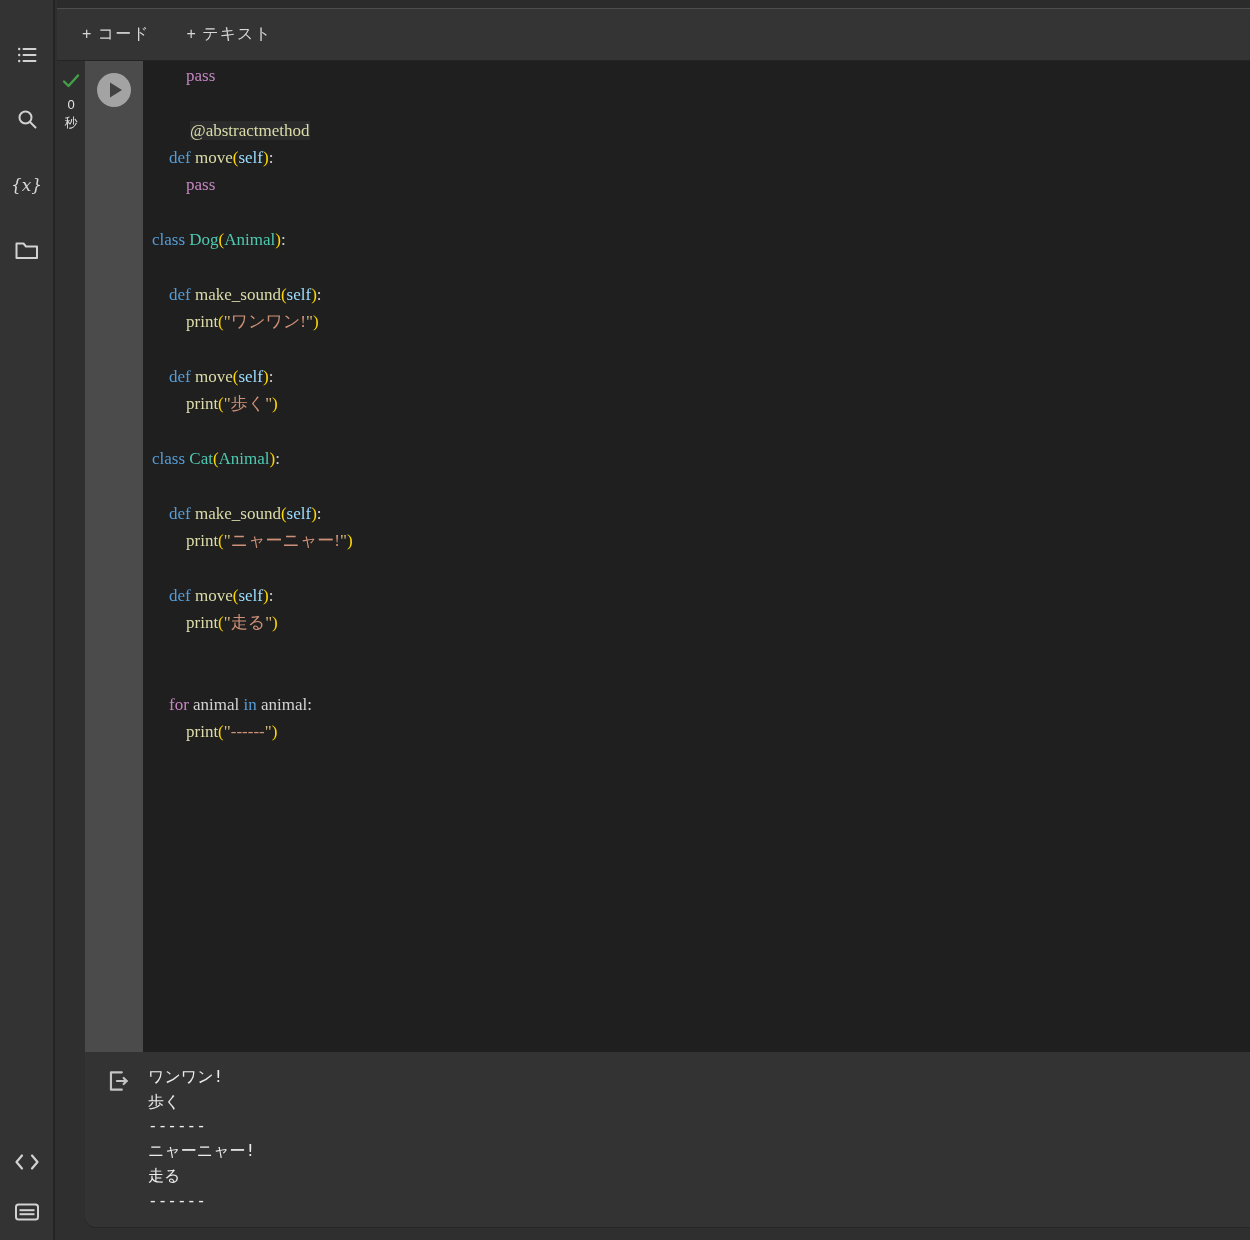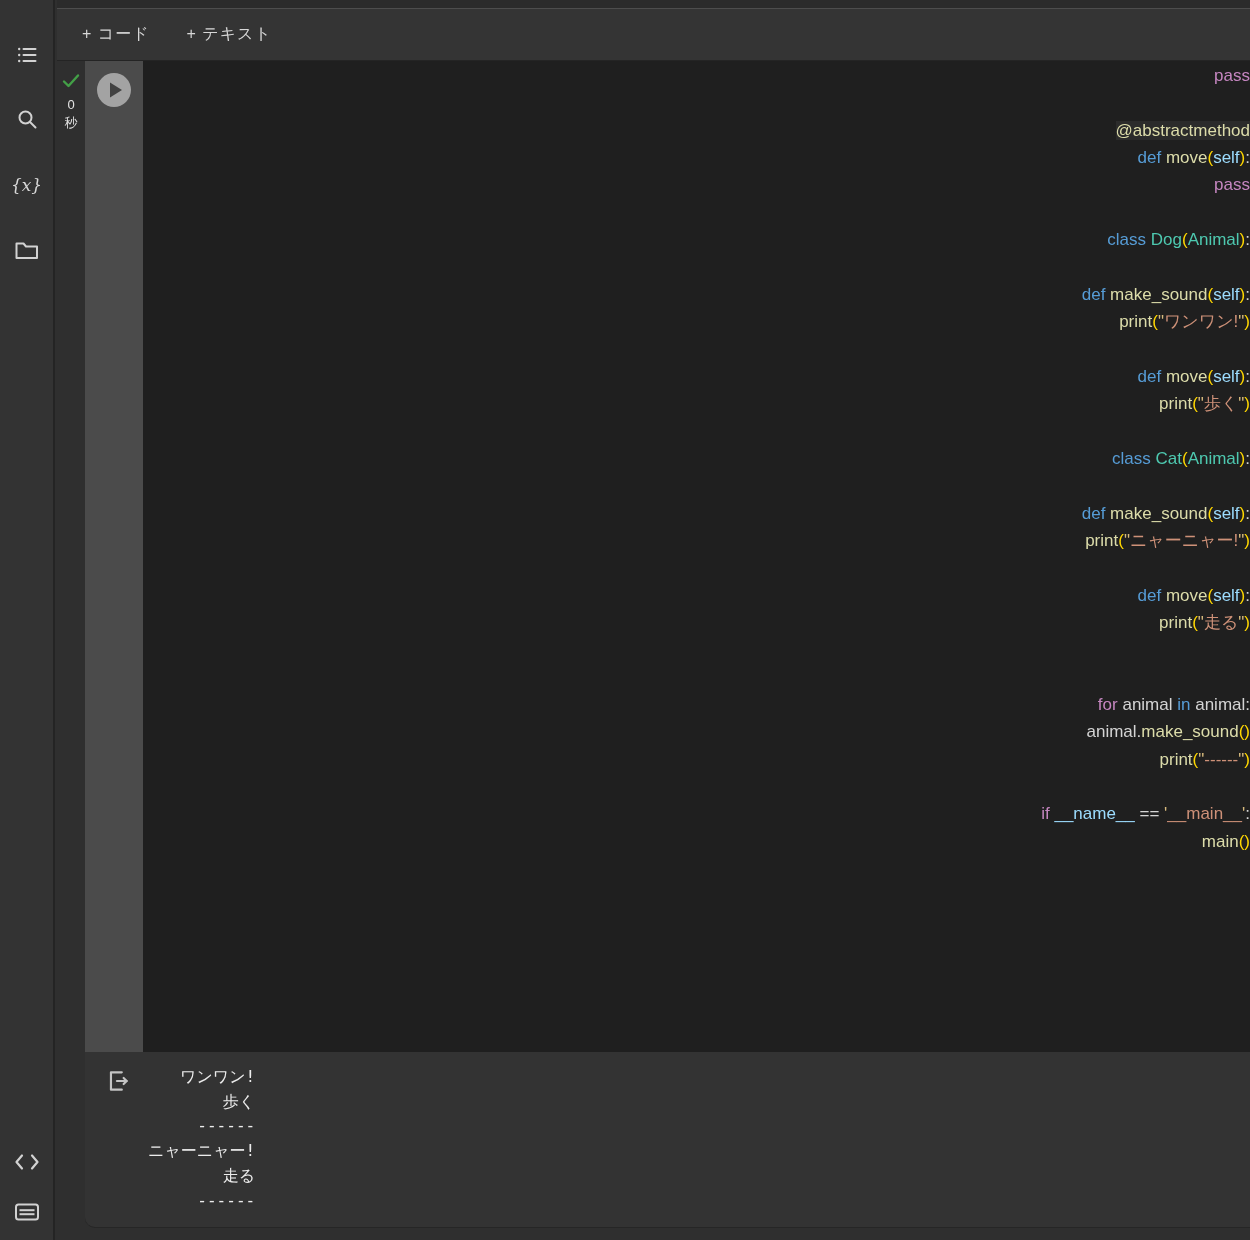--- a/index.html
+++ b/index.html
@@ -23,21 +23,21 @@
   }
   .side-btn svg { display:block; }
   .btn-toc { margin-top:35px; }
   .btn-search { margin-top:24px; }
   .btn-vars { margin-top:26px; font-family:"DejaVu Serif", serif; font-style:italic; font-size:17px; color:#d8d8d8; }
   .btn-files { margin-top:25px; }
   .btn-snippets { font-size:18px; }
   .btn-terminal { margin-top:10px; margin-bottom:8px; }
 
   
-  .main { position:absolute; left:57px; top:0; width:1193px; height:1240px;text-align:right; }
+  .main { position:absolute; left:57px; top:0; width:1193px; height:1240px; }
   .topstrip { height:9px; background:#2b2b2b; border-bottom:1px solid #4d4d4d; }
   .toolbar {
     height:52px; background:#343434; border-bottom:1px solid #242424;
     display:flex; align-items:center;
   }
   .tb-btn {
     color:#d7d7d7; font-size:16px; letter-spacing:1px; cursor:pointer;
     padding:8px 12px; margin-left:13px; border-radius:4px;
   }
   .notebook { position:relative; height:1178px; background:#2f2f2f; }
@@ -57,21 +57,21 @@
     border-bottom:1px solid #262626;
   }
   .code-section { display:flex; height:991px; }
   .cell-gutter { width:58px; background:#4b4b4b; display:flex; justify-content:center; }
   .run-button {
     width:34px; height:34px; margin-top:12px; cursor:pointer; border-radius:50%;
   }
   .editor { flex:1; background:#1f1f1f; padding:1px 0 0 9px; }
   .code-line {
     height:27.35px; white-space:pre;
-    font-family:Liberation Sans, sans-serif;
+    font-family:Liberation Serif, serif;
     font-size:17px; line-height:27.35px; color:#d4d4d4;
   }
   .tk-plain { color:var(--plain); }
   .tk-kwb   { color:var(--keyword_blue); }
   .tk-kwp   { color:var(--keyword_pink); }
   .tk-fn    { color:var(--function_yellow); }
   .tk-deco  { color:var(--function_yellow); background:rgba(255,255,255,0.055);margin-left:21px; }
   .tk-cls   { color:var(--class_teal); }
   .tk-sv    { color:var(--special_var_blue); }
   .tk-com   { color:var(--comment_green); }
@@ -196,25 +196,22 @@
             <div class="code-line"><span class="tk-kwb">class</span><span class="tk-plain"> </span><span class="tk-cls">Cat</span><span class="tk-b1">(</span><span class="tk-cls">Animal</span><span class="tk-b1">)</span><span class="tk-plain">:</span></div>
             <div class="code-line"></div>
             <div class="code-line"><span class="tk-plain">    </span><span class="tk-kwb">def</span><span class="tk-plain"> </span><span class="tk-fn">make_sound</span><span class="tk-b1">(</span><span class="tk-sv">self</span><span class="tk-b1">)</span><span class="tk-plain">:</span></div>
             <div class="code-line"><span class="tk-plain">        </span><span class="tk-fn">print</span><span class="tk-b1">(</span><span class="tk-strq">"</span><span class="tk-str">ニャーニャー!</span><span class="tk-strq">"</span><span class="tk-b1">)</span></div>
             <div class="code-line"></div>
             <div class="code-line"><span class="tk-plain">    </span><span class="tk-kwb">def</span><span class="tk-plain"> </span><span class="tk-fn">move</span><span class="tk-b1">(</span><span class="tk-sv">self</span><span class="tk-b1">)</span><span class="tk-plain">:</span></div>
             <div class="code-line"><span class="tk-plain">        </span><span class="tk-fn">print</span><span class="tk-b1">(</span><span class="tk-strq">"</span><span class="tk-str">走る</span><span class="tk-strq">"</span><span class="tk-b1">)</span></div>
             <div class="code-line"></div>
             <div class="code-line"></div>
             <div class="code-line"><span class="tk-plain">    </span><span class="tk-kwp">for</span><span class="tk-plain"> animal </span><span class="tk-kwb">in</span><span class="tk-plain"> animal:</span></div>
-            <div class="code-line"><span class="tk-plain">        animal.</span><span class="tk-fn">make_sound</span><span class="tk-b1">()</span></div>
             <div class="code-line"><span class="tk-plain">        </span><span class="tk-fn">print</span><span class="tk-b1">(</span><span class="tk-strq">"</span><span class="tk-str">------</span><span class="tk-strq">"</span><span class="tk-b1">)</span></div>
             <div class="code-line"></div>
-            <div class="code-line"><span class="tk-kwp">if</span><span class="tk-plain"> </span><span class="tk-sv">__name__</span><span class="tk-plain"> == </span><span class="tk-strq">'</span><span class="tk-str">__main__</span><span class="tk-strq">'</span><span class="tk-plain">:</span></div>
-            <div class="code-line"><span class="tk-plain">    </span><span class="tk-fn">main</span><span class="tk-b1">()</span></div>
           </div>
       </div>
 
       <div class="output-section">
         <span class="output-icon">
           <svg width="26" height="26" viewBox="0 0 24 24" fill="none" stroke="#c4c4c4" stroke-width="2" stroke-linecap="round" stroke-linejoin="round">
             <path d="M15.5 4 H5.5 V20 H15.5"></path>
             <line x1="11" y1="12" x2="20" y2="12"></line>
             <polyline points="17.2,9.2 20,12 17.2,14.8"></polyline>
           </svg>

